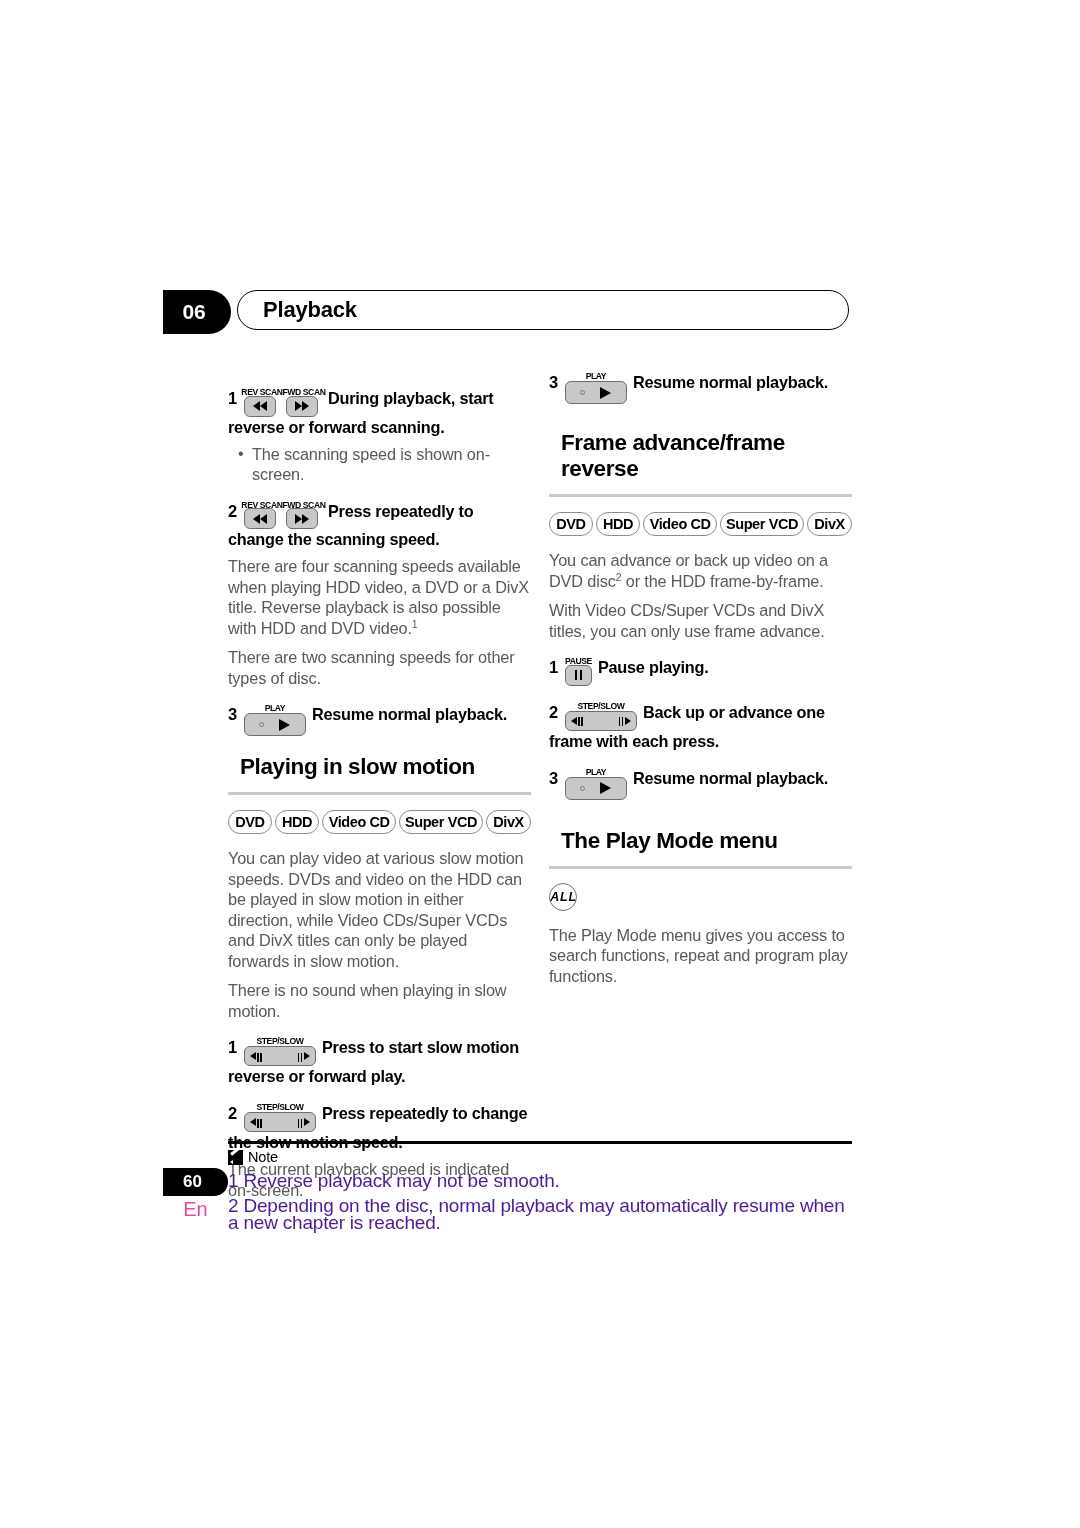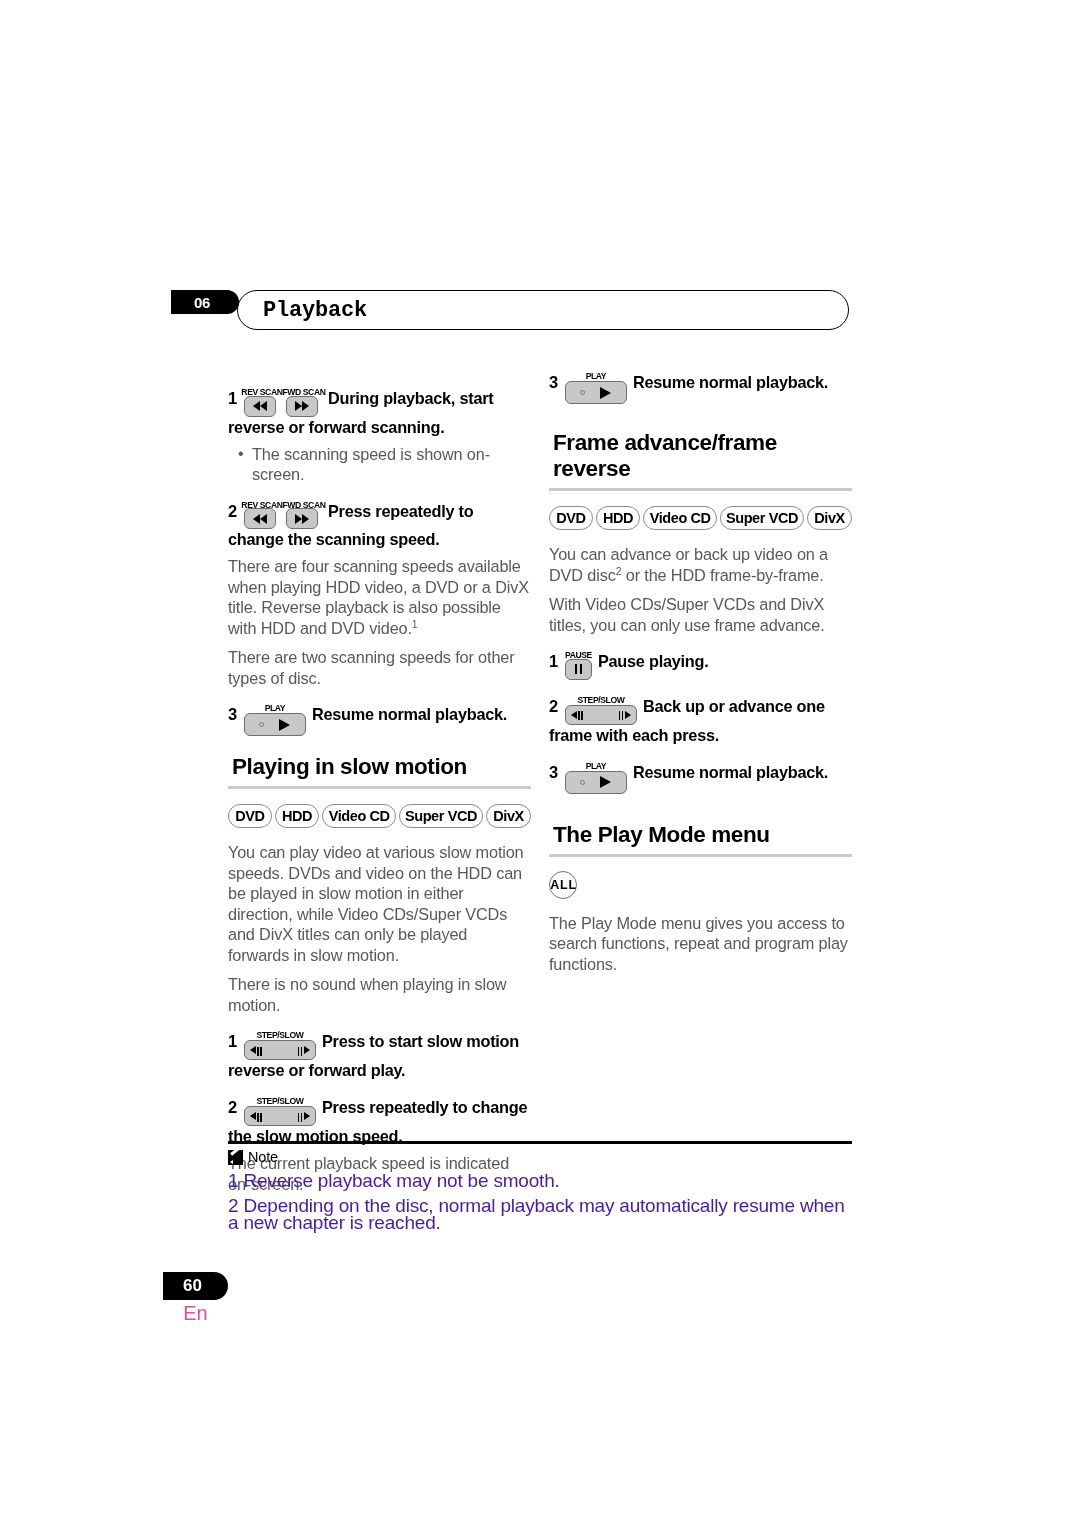--- a/index.html
+++ b/index.html
@@ -25,27 +25,27 @@
   
   .chapter-header {
     position: absolute;
     left: 163px;
     top: 290px;
     width: 686px;
     height: 40px;
   }
   .chapter-badge {
     position: absolute;
-    left: 8px; top: 0;
+    left: 0; top: 0;
     width: 68px;
-    height: 24px;
+    height: 44px;
     background: #000000;
     border-radius: 0 22px 22px 0;
     color: #ffffff;
-    font-size: 15px;
+    font-size: 21px;
     font-weight: bold;
     display: flex;
     align-items: center;
     justify-content: center;
     box-sizing: border-box;
     padding-right: 6px;
     letter-spacing: -0.3px;
   }
   .chapter-title-box {
     position: absolute;
@@ -58,21 +58,20 @@
     box-sizing: border-box;
     display: flex;
     align-items: center;
   }
   .chapter-title-box span {
     font-size: 22px;
     font-weight: bold;
     color: #000;
     padding-left: 25px;
     letter-spacing: -0.2px;
-    font-family: Liberation Mono, monospace;
   }
 
   
   .col {
     position: absolute;
     top: 372px;
     width: 303px;
   }
   .col-left  { left: 228px; }
   .col-right { left: 549px; }
@@ -106,21 +105,21 @@
     top: 0px;
     font-size: 16px;
     color: #58595b;
   }
 
   
   .section-head {
     margin: 18px 0 0 0;
   }
   .section-head h2 {
-    margin: 4px;
+    margin: 12px;
     font-size: 22.5px;
     line-height: 26px;
     font-weight: bold;
     color: #000;
     letter-spacing: -0.4px;
   }
   .section-rule {
     height: 3px;
     background: #c9cacb;
     margin-top: 6px;
@@ -160,20 +159,21 @@
     box-sizing: border-box;
     display: flex;
     align-items: center;
     justify-content: center;
     font-size: 12.5px;
     font-weight: bold;
     letter-spacing: 0.8px;
     color: #000;
     margin: 6px 0 14px 0;
     padding-left: 1px;
+    font-style: italic;
   }
 
   
   .step {
     margin: 16px 0 6px 0;
     font-size: 16.3px;
     line-height: 21px;
     font-weight: bold;
     color: #000;
     letter-spacing: -0.25px;
@@ -345,21 +345,21 @@
     line-height: 17.5px;
     color: #4c1d95;
     letter-spacing: -0.2px;
     margin-top: 7px;
   }
 
   
   .footer {
     position: absolute;
     left: 163px;
-    top: 1272px;
+    top: 1168px;
     width: 120px;
   }
   .page-tab {
     width: 65px;
     height: 28px;
     background: #000;
     border-radius: 0 15px 15px 0;
     color: #fff;
     font-size: 17px;
     font-weight: bold;

